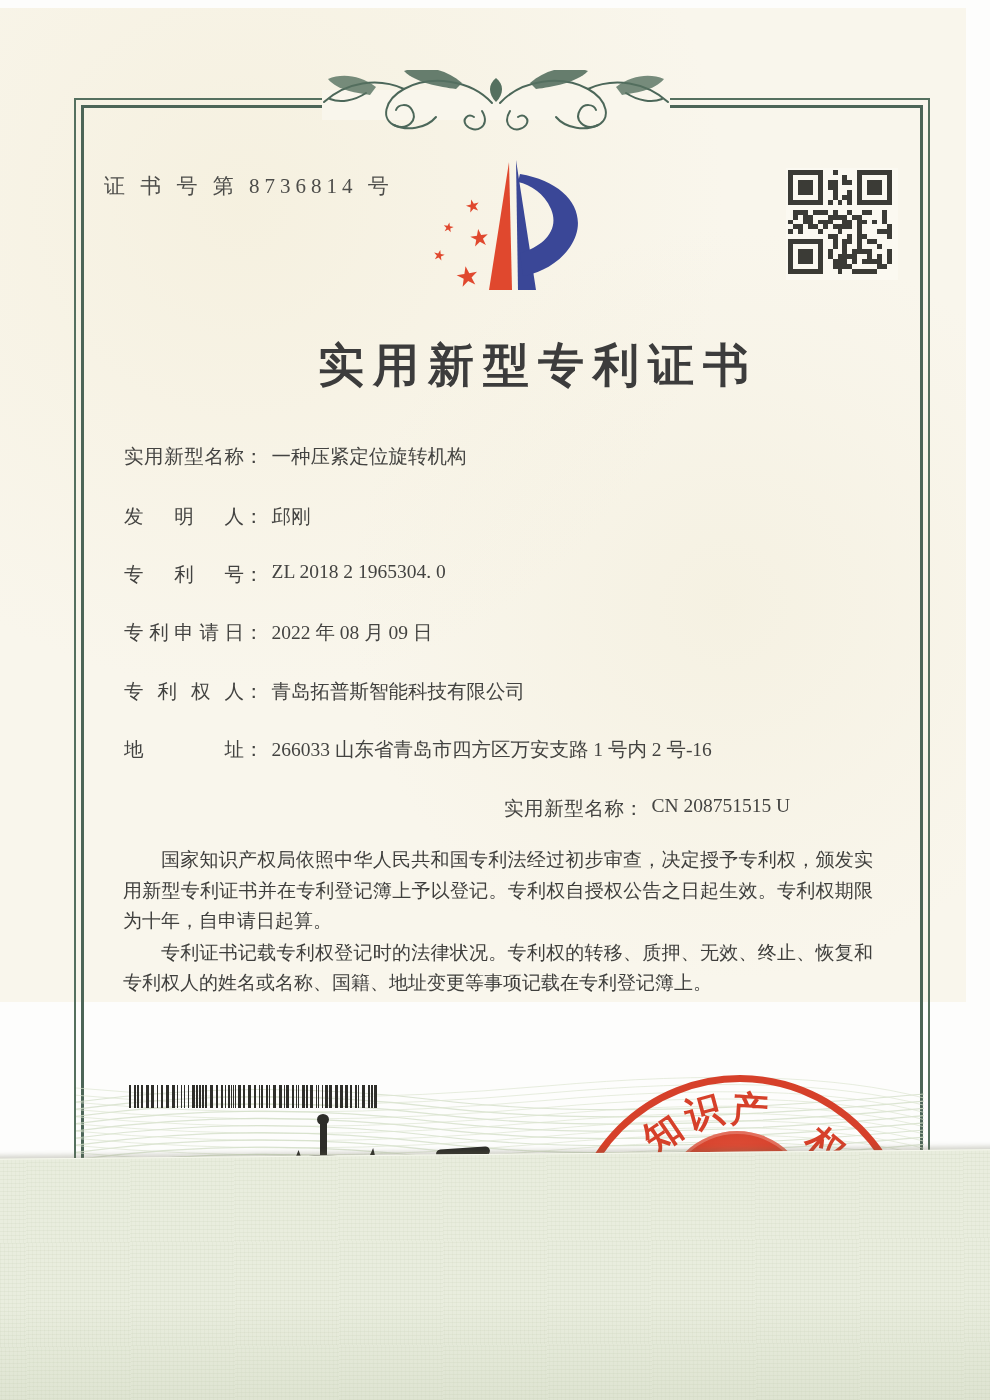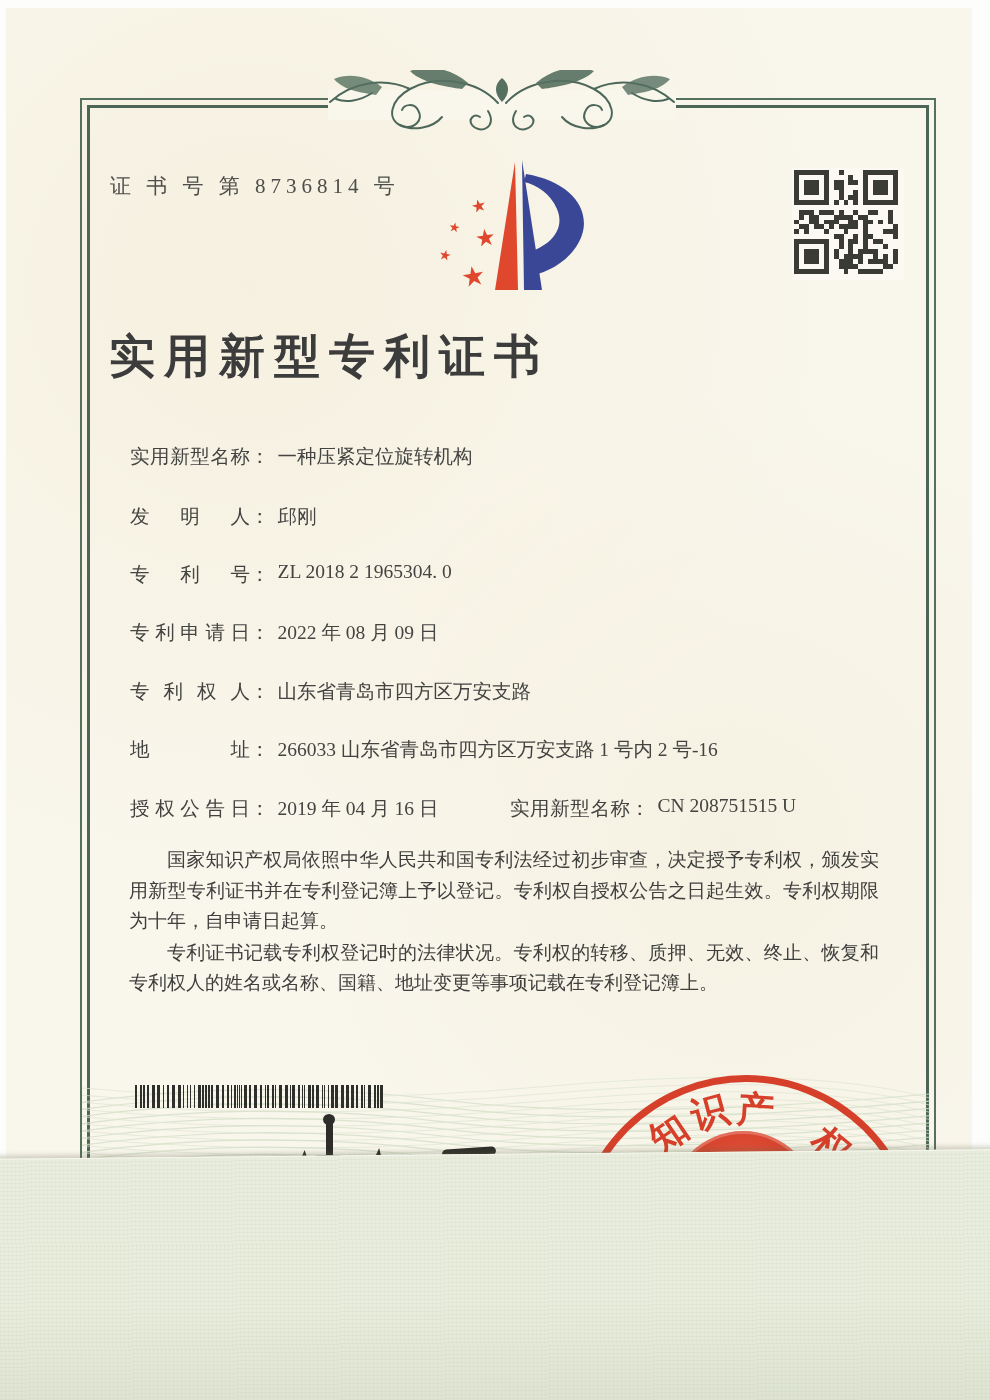--- a/index.html
+++ b/index.html
@@ -1,34 +1,34 @@
 <!DOCTYPE html>
 <html><head>
 <meta charset="utf-8">
 <style>
   html,body{margin:0;padding:0;}
   body{width:990px;height:1400px;background:#ffffff;font-family:"Liberation Serif","DejaVu Serif",serif;overflow:hidden;}
   .scan{position:relative;width:990px;height:1400px;background:#fdfdfc;overflow:hidden;}
-  .page{position:absolute;left:6px;top:8px;width:966px;height:1392px;background:#f9f6ec;
+  .page{position:absolute;left:0;top:8px;width:966px;height:994px;background:#f9f6ec;
         background-image:radial-gradient(circle at 25% 20%,rgba(240,232,205,.4),transparent 45%),
                          radial-gradient(circle at 75% 60%,rgba(238,232,208,.35),transparent 40%);}
   
   .frame-outer{position:absolute;left:74px;top:90px;width:852px;height:1092px;border:2px solid #55705f;}
   .frame-inner{position:absolute;left:81px;top:97px;width:836px;height:1078px;border:3px solid #4c6557;}
   .orn-mask{position:absolute;left:322px;top:82px;width:348px;height:30px;background:#f9f6ec;}
   .ornament{position:absolute;left:320px;top:62px;width:352px;height:66px;}
   .cert-no{position:absolute;left:104px;top:164px;font-size:21px;letter-spacing:5px;color:#4d4d4a;}
   
   .logo{position:absolute;left:419px;top:146px;width:192px;height:148px;}
   
   .qr{position:absolute;left:786px;top:160px;width:108px;height:108px;background:#fbf9f1;padding:2px;}
   .qr svg{width:104px;height:104px;display:block;}
   .barcode{position:absolute;left:129px;top:1077px;width:250px;height:23px;z-index:3;}
   
-  .title{position:absolute;left:74px;top:310px;width:852px;margin:8px;text-align:left;
+  .title{position:absolute;left:74px;top:310px;width:852px;margin:17px;text-align:center;
          font-size:46px;font-weight:600;letter-spacing:9px;padding-left:21px;color:#3c3c3c;}
   
   .row{position:absolute;left:124px;height:30px;font-size:19.5px;color:#434341;white-space:nowrap;}
   .flabel{display:inline-block;width:120px;text-align:justify;text-align-last:justify;vertical-align:top;}
   .colon{display:inline-block;vertical-align:top;}
   .fvalue{display:inline-block;margin-left:8px;vertical-align:top;}
   .grant-pair{position:absolute;top:0;white-space:nowrap;}
   
   .paras{position:absolute;left:122px;top:836px;width:752px;}
   .paras p{margin:1px;font-size:19px;line-height:30.5px;text-indent:2em;text-align:justify;color:#3f3f3d;}
@@ -252,29 +252,26 @@
     <div class="row" style="top:495px">
       <span class="flabel">发明人</span><span class="colon">：</span><span class="fvalue">邱刚</span>
     </div>
     <div class="row" style="top:553px">
       <span class="flabel">专利号</span><span class="colon">：</span><span class="fvalue">ZL 2018 2 1965304. 0</span>
     </div>
     <div class="row" style="top:611px">
       <span class="flabel">专利申请日</span><span class="colon">：</span><span class="fvalue">2022 年 08 月 09 日</span>
     </div>
     <div class="row" style="top:670px">
-      <span class="flabel">专利权人</span><span class="colon">：</span><span class="fvalue">山东省青岛市四方区万安支路</span>
+      <span class="flabel">专利权人</span><span class="colon">：</span><span class="fvalue">青岛拓普斯智能科技有限公司</span>
     </div>
     <div class="row" style="top:728px">
       <span class="flabel">地址</span><span class="colon">：</span><span class="fvalue">266033 山东省青岛市四方区万安支路 1 号内 2 号-16</span>
     </div>
     <div class="row" style="top:787px;left:0;width:966px">
-      <span class="grant-pair" style="left:124px">
-        <span class="flabel">授权公告日</span><span class="colon">：</span><span class="fvalue">2019 年 04 月 16 日</span>
-      </span>
       <span class="grant-pair" style="left:504px">
         <span class="flabel">实用新型名称</span><span class="colon">：</span><span class="fvalue">CN 208751515 U</span>
       </span>
     </div>
 
     <div class="paras">
       <p>国家知识产权局依照中华人民共和国专利法经过初步审查，决定授予专利权，颁发实用新型专利证书并在专利登记簿上予以登记。专利权自授权公告之日起生效。专利权期限为十年，自申请日起算。</p>
       <p>专利证书记载专利权登记时的法律状况。专利权的转移、质押、无效、终止、恢复和专利权人的姓名或名称、国籍、地址变更等事项记载在专利登记簿上。</p>
     </div>
 

